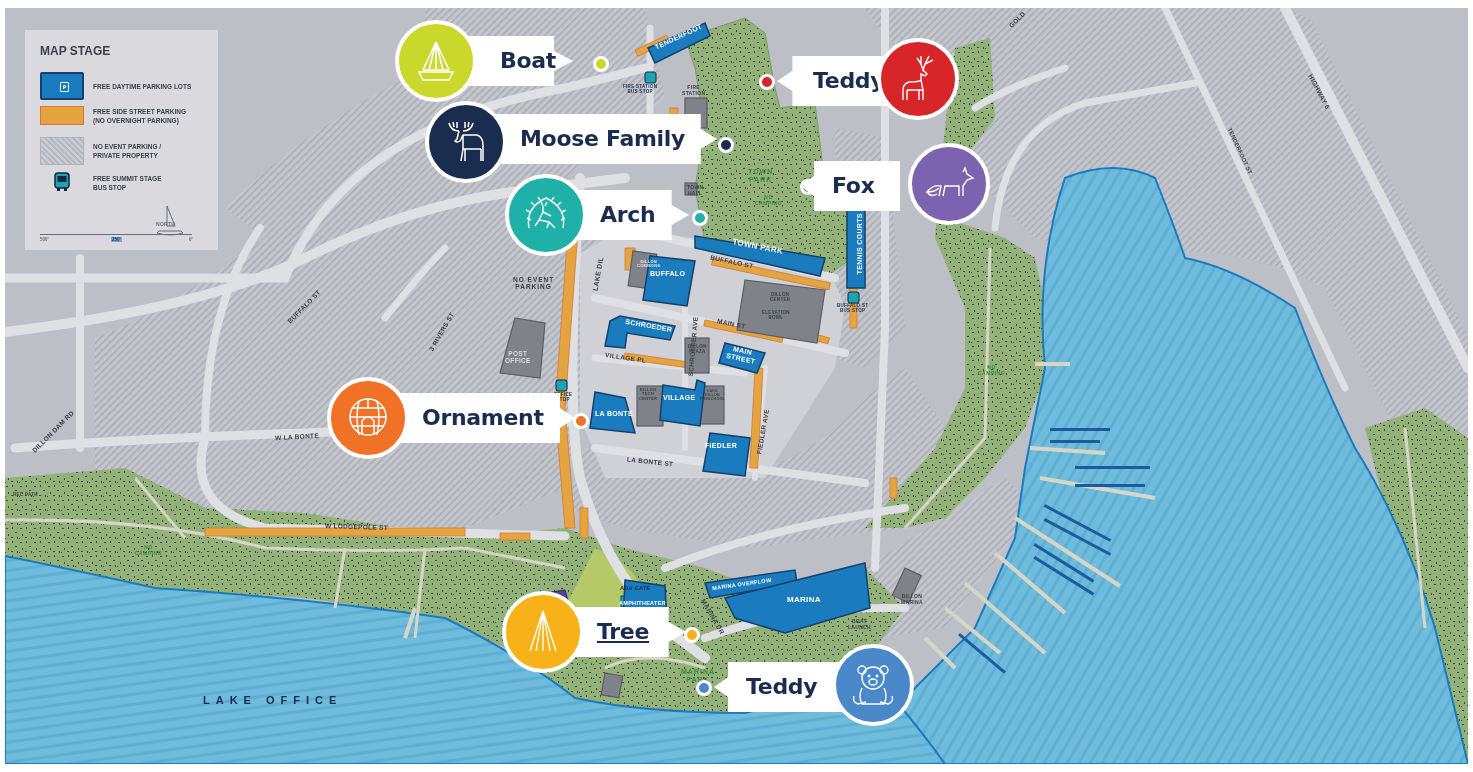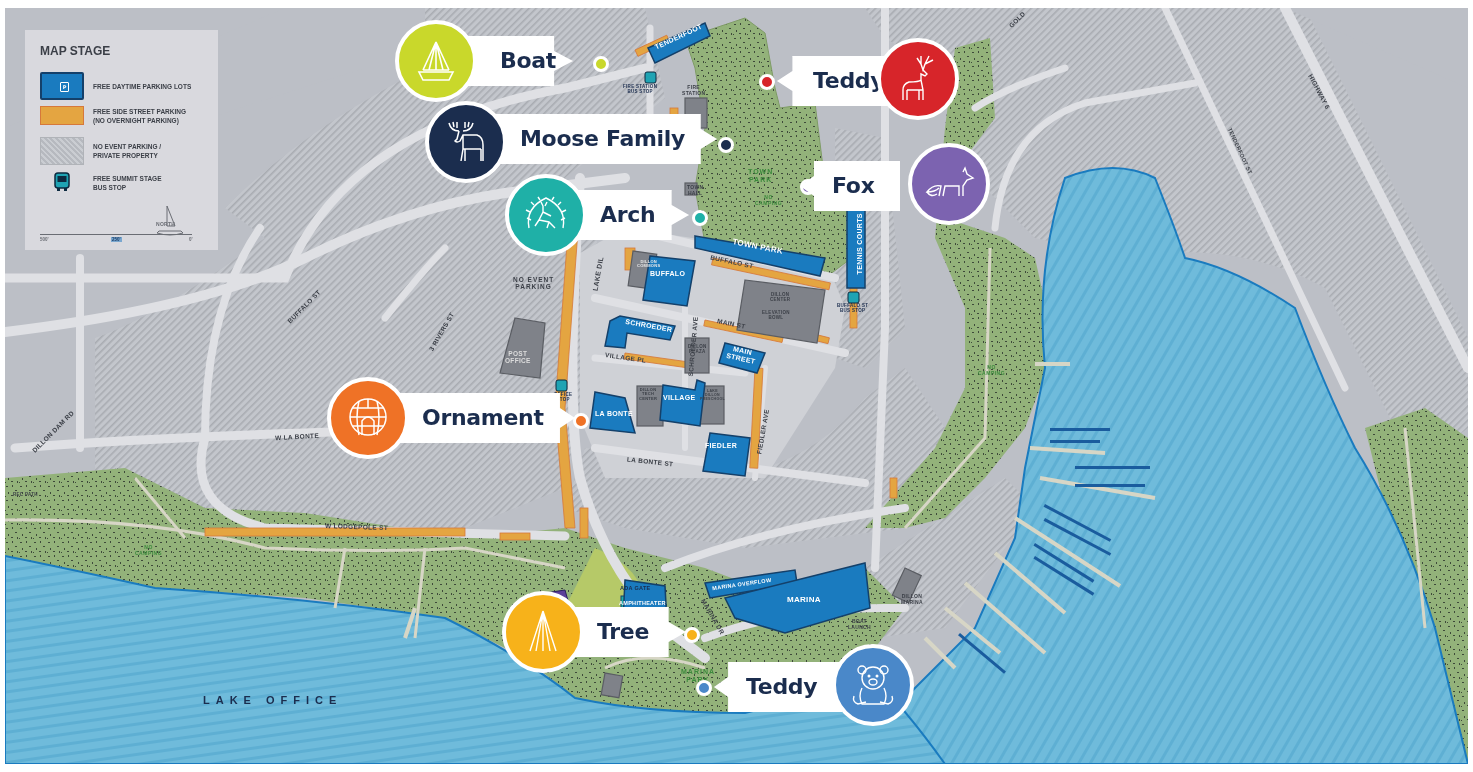--- a/index.html
+++ b/index.html
@@ -376,21 +376,21 @@
           <circle cx="23" cy="22" r="18"></circle>
           <path d="M5 22 L41 22 M8 13 L38 13 M8 31 L38 31 M23 4 L23 13 M14 6 Q10 22 14 40 M32 6 Q36 22 32 40"></path>
           <path d="M17 40 L17 26 Q23 18 29 26 L29 40"></path>
         </svg>
     </div>
     <div class="dot" style="left:246px;top:36px;background:#ef7226;"></div>
   </div>
 
   <div class="callout" style="left:497px;top:583px;">
     <div class="tag" style="left:60px;top:16px;width:124px;clip-path:polygon(0 0,86% 0,86% 30%,100% 50%,86% 70%,86% 100%,0 100%);">
-        <span style="left:35px;">Tree</span>
+        <span style="left:35px;text-decoration:underline;">Tree</span>
       </div>
     <div class="badge" style="left:0;top:0;background:#f7b21a;">
       <svg width="46" height="50" viewBox="0 0 46 50" fill="none" stroke="#fff" stroke-width="1.4">
           <path d="M23 4 L10 44 M23 4 L16 44 M23 4 L23 44 M23 4 L30 44 M23 4 L36 44"></path>
         </svg>
     </div>
     <div class="dot" style="left:182px;top:36px;background:#f7b21a;"></div>
   </div>
 
   <div class="callout" style="left:691px;top:636px;">

